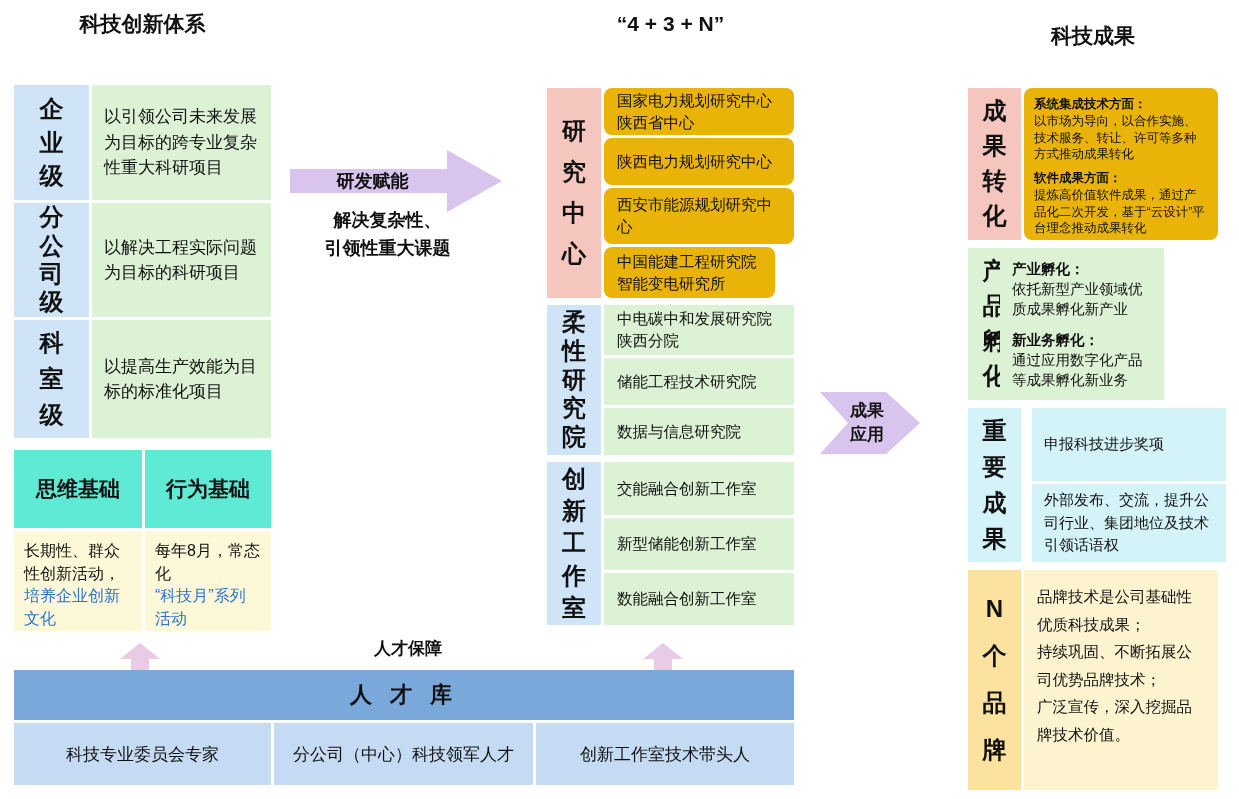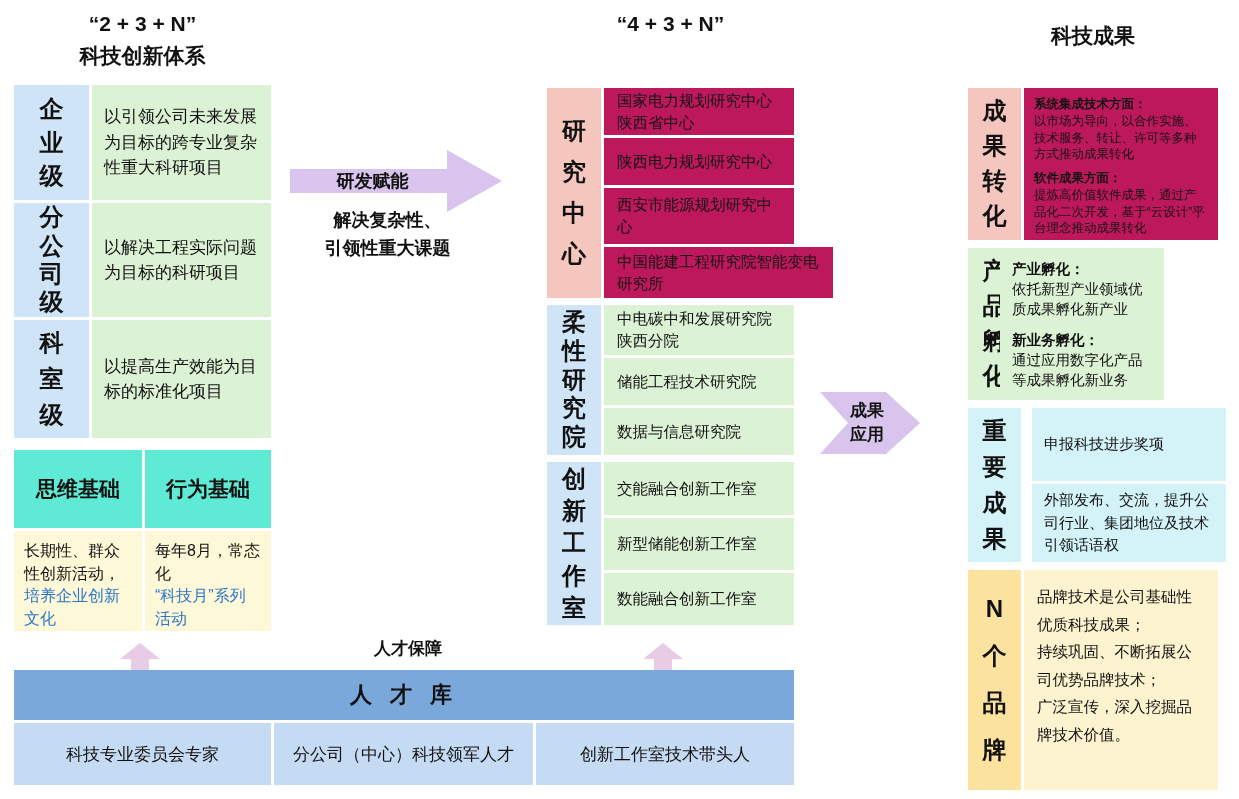--- a/index.html
+++ b/index.html
@@ -20,34 +20,33 @@
   .mitem{position:absolute;display:flex;align-items:center;
          padding:4px 8px 4px 13px;font-size:15.5px;line-height:1.4;}
   .rcontent{position:absolute;}
   .citem{position:absolute;display:flex;align-items:center;padding:6px 10px 6px 12px;
          font-size:15px;line-height:1.5;margin-left:8px;}
   .bold{font-weight:bold;}
   .blue-text{color:#2e74c8;}
   .blue-bg{background:#cfe4f6;}
   .green-bg{background:#dcf2d4;}
   .pink-bg{background:#f4c6bd;}
-  .peach-bg{background:#be185d;}
+  .peach-bg{background:#eab308;border-radius:8px;}
   .cyan-bg{background:#d4f3f8;}
   .gold-bg{background:#5eead4;}
   .paleyellow-bg{background:#fdf9d8;}
   .ylabel-bg{background:#fbe29e;}
   .ycontent-bg{background:#fdf3cf;}
   .bar-bg{background:#7ba8db;}
   .role-bg{background:#c5dbf3;}
 </style>
 </head>
 <body>
 
 <div class="col-title" style="left:14px;top:8px;width:257px">
-  <div>“2 + 3 + N”</div>
   <div>科技创新体系</div>
 </div>
 
 <div class="vlabel blue-bg" style="left:14px;top:85px;width:75px;height:115px;--lh:1.4">
   <span class="vtext">企业级</span>
 </div>
 <div class="desc green-bg" style="left:92px;top:85px;width:179px;height:115px">
   <span>以引领公司未来发展为目标的跨专业复杂性重大科研项目</span>
 </div>
 
@@ -99,21 +98,21 @@
 </div>
 <div class="mitem peach-bg" style="left:604px;top:88px;width:190px;height:47px">
   <span>国家电力规划研究中心陕西省中心</span>
 </div>
 <div class="mitem peach-bg" style="left:604px;top:138px;width:190px;height:47px">
   <span>陕西电力规划研究中心</span>
 </div>
 <div class="mitem peach-bg" style="left:604px;top:188px;width:190px;height:56px">
   <span>西安市能源规划研究中心</span>
 </div>
-<div class="mitem peach-bg" style="left:604px;top:247px;width:229px;height:51px">
+<div class="mitem peach-bg" style="left:604px;top:247px;width:171px;height:51px">
   <span>中国能建工程研究院智能变电研究所</span>
 </div>
 
 <div class="vlabel blue-bg" style="left:547px;top:305px;width:54px;height:150px;--lh:1.2">
   <span class="vtext">柔性研究院</span>
 </div>
 <div class="mitem green-bg" style="left:604px;top:305px;width:190px;height:50px">
   <span>中电碳中和发展研究院陕西分院</span>
 </div>
 <div class="mitem green-bg" style="left:604px;top:358px;width:190px;height:47px">

